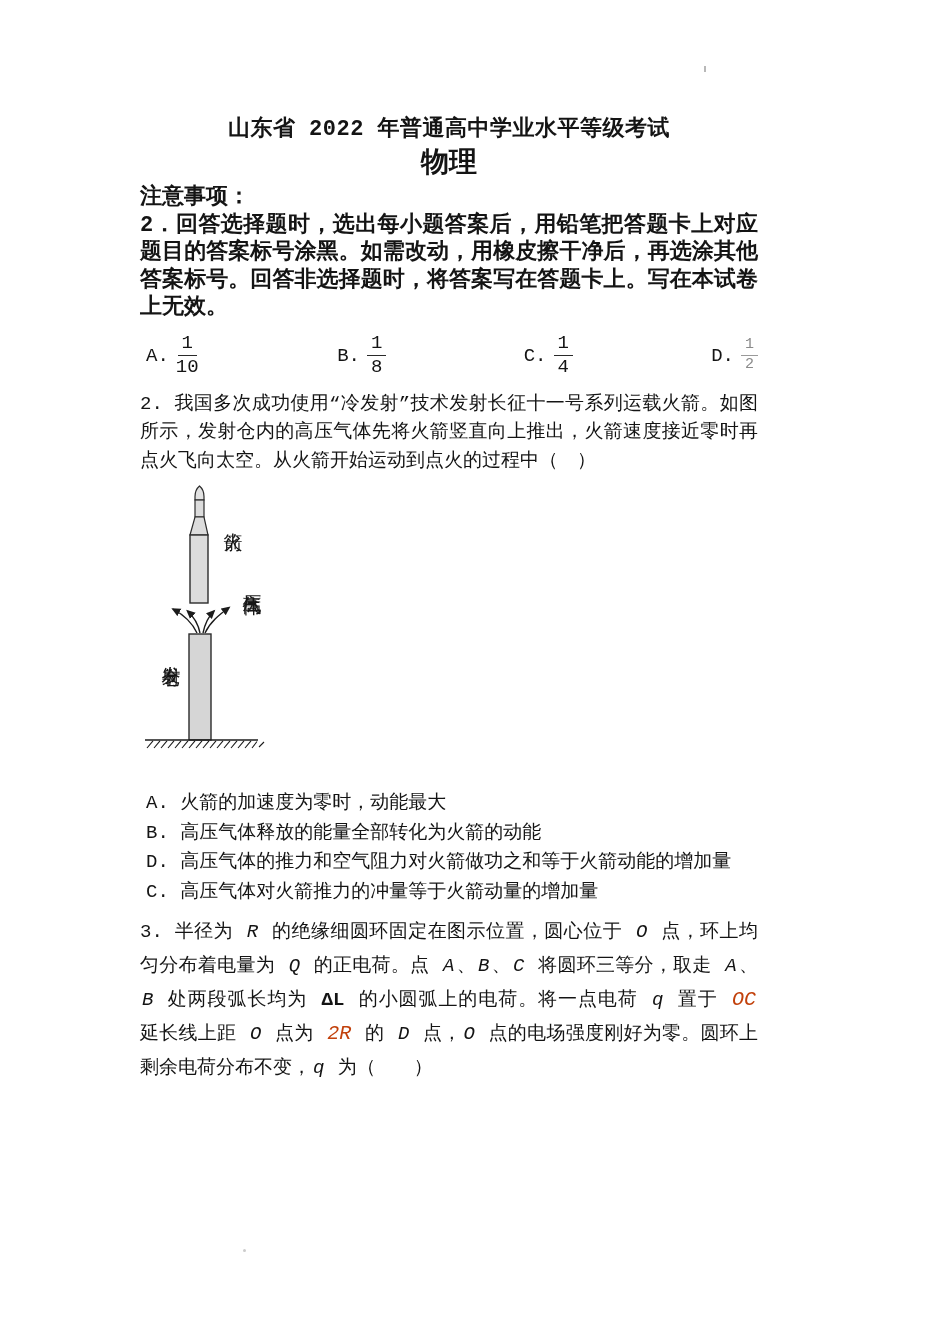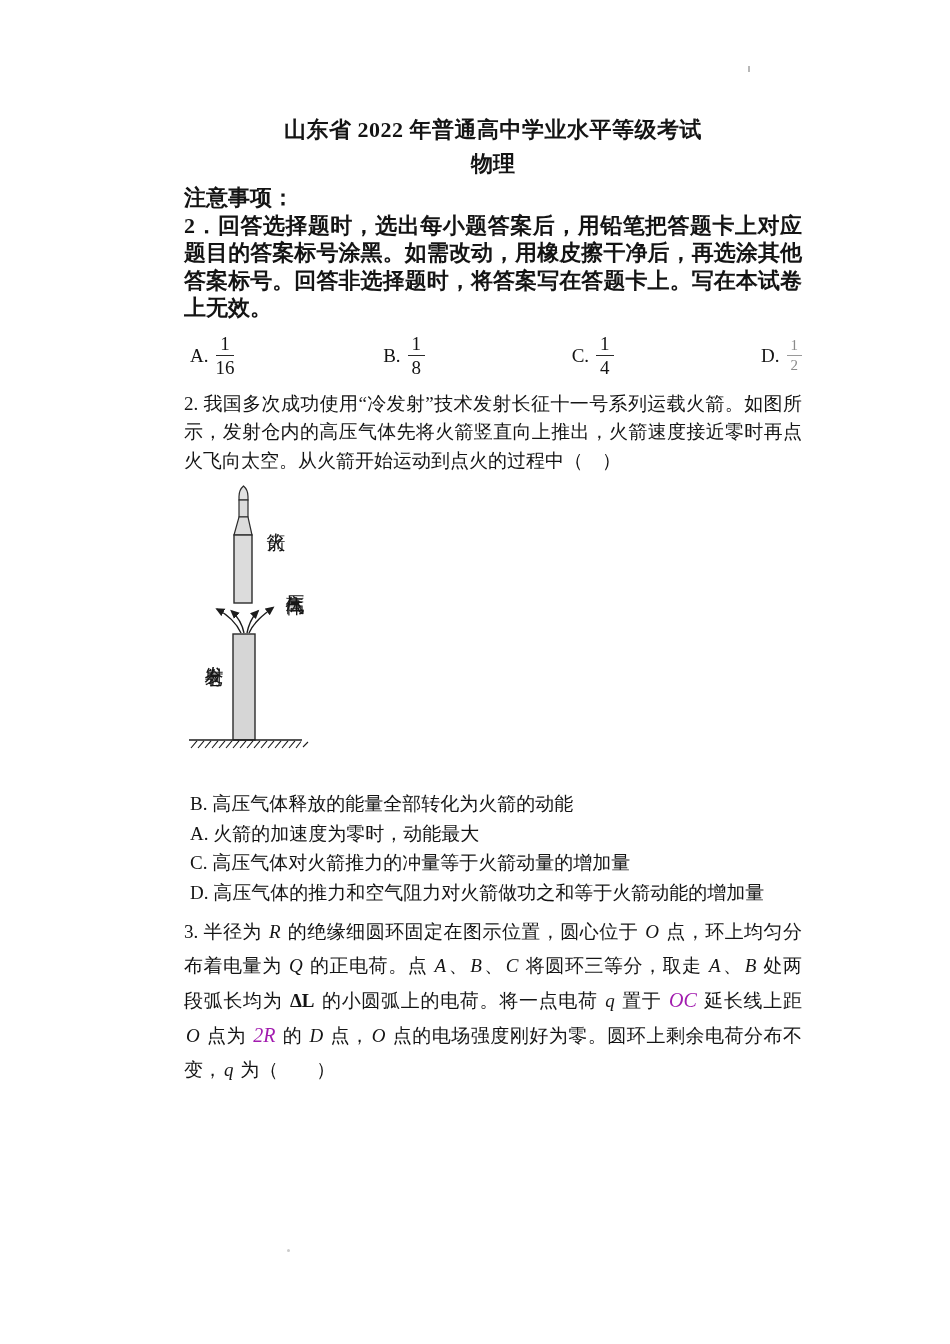--- a/index.html
+++ b/index.html
@@ -6,38 +6,37 @@
     margin: 0;
     padding: 0;
     background: #ffffff;
   }
   .page {
     position: relative;
     width: 898px;
     height: 1344px;
     background: #ffffff;
     color: #141414;
-    font-family: Liberation Serif, serif;
+    font-family: Liberation Mono, monospace;
     overflow: hidden;
-    margin-left: 44px;
   }
   .content {
     padding: 0 140px;
   }
   .exam-title {
     margin: 114px 0 0 0;
     font-size: 22px;
     font-weight: 700;
     line-height: 32px;
     text-align: center;
     letter-spacing: 0.5px;
   }
   .exam-subject {
     margin: 2px 0 4px 0;
-    font-size: 22px;
+    font-size: 28px;
     font-weight: 700;
     line-height: 32px;
     text-align: center;
   }
   .notice {
     margin: 0;
     font-size: 22px;
     font-weight: 700;
     line-height: 27.5px;
     text-align: justify;
@@ -57,21 +56,21 @@
     text-align: justify;
   }
   .qtext.tight { line-height: 28.5px; }
   .seg-n {}
   .seg-var {
     font-style: italic;
     padding: 0 2px;
   }
   .seg-fml {
     font-style: italic;
-    color: #a21caf;
+    color: #c2410c;
     font-size: 20px;
     padding: 0 2px;
   }
   .seg-dl {
     font-weight: 700;
     padding: 0 2px;
   }
   .seg-gamma {
     font-style: italic;
     color: #7a7a7a;
@@ -183,21 +182,21 @@
       <p class="notice">2．回答选择题时，选出每小题答案后，用铅笔把答题卡上对应题目的答案标号涂黑。如需改动，用橡皮擦干净后，再选涂其他答案标号。回答非选择题时，将答案写在答题卡上。写在本试卷上无效。</p>
     </div>
 
 
 
     <div class="opt-row">
       <span class="opt opt-a">
         <span class="opt-label">A.</span>
         <span class="frac">
           <span class="num">1</span>
-          <span class="den">16</span>
+          <span class="den">10</span>
         </span>
       </span>
       <span class="opt opt-b">
         <span class="opt-label">B.</span>
         <span class="frac">
           <span class="num">1</span>
           <span class="den">8</span>
         </span>
       </span>
       <span class="opt opt-c">
@@ -246,22 +245,22 @@
         <path d="M0 255 L113 255" stroke="#1c1c1c" stroke-width="1.6"></path>
 
         <path d="M2 263 L8 255.8 M9 263 L15 255.8 M16 263 L22 255.8 M23 263 L29 255.8 M30 263 L36 255.8 M37 263 L43 255.8 M44 263 L50 255.8 M51 263 L57 255.8 M58 263 L64 255.8 M65 263 L71 255.8 M72 263 L78 255.8 M79 263 L85 255.8 M86 263 L92 255.8 M93 263 L99 255.8 M100 263 L106 255.8 M107 263 L112 256.5 M114 262 L119 257" stroke="#1c1c1c" stroke-width="1.1"></path>
       </svg>
       <div class="fig-label rocket">火箭</div>
       <div class="fig-label gas">高压气体</div>
       <div class="fig-label silo">发射仓</div>
     </div>
 
     <div>
+      <p class="line-opt">A. 火箭的加速度为零时，动能最大</p>
       <p class="line-opt">B. 高压气体释放的能量全部转化为火箭的动能</p>
-      <p class="line-opt">A. 火箭的加速度为零时，动能最大</p>
+      <p class="line-opt">D. 高压气体的推力和空气阻力对火箭做功之和等于火箭动能的增加量</p>
       <p class="line-opt">C. 高压气体对火箭推力的冲量等于火箭动量的增加量</p>
-      <p class="line-opt">D. 高压气体的推力和空气阻力对火箭做功之和等于火箭动能的增加量</p>
     </div>
 
     <p class="qtext q3"><span class="seg-n">3. 半径为 </span><span class="seg-var">R</span><span class="seg-n"> 的绝缘细圆环固定在图示位置，圆心位于 </span><span class="seg-var">O</span><span class="seg-n"> 点，环上均匀分布着电量为 </span><span class="seg-var">Q</span><span class="seg-n"> 的正电荷。点 </span><span class="seg-var">A</span><span class="seg-n">、</span><span class="seg-var">B</span><span class="seg-n">、</span><span class="seg-var">C</span><span class="seg-n"> 将圆环三等分，取走 </span><span class="seg-var">A</span><span class="seg-n">、</span><span class="seg-var">B</span><span class="seg-n"> 处两段弧长均为 </span><span class="seg-dl">ΔL</span><span class="seg-n"> 的小圆弧上的电荷。将一点电荷 </span><span class="seg-var">q</span><span class="seg-n"> 置于 </span><span class="seg-fml">OC</span><span class="seg-n"> 延长线上距 </span><span class="seg-var">O</span><span class="seg-n"> 点为 </span><span class="seg-fml">2R</span><span class="seg-n"> 的 </span><span class="seg-var">D</span><span class="seg-n"> 点，</span><span class="seg-var">O</span><span class="seg-n"> 点的电场强度刚好为零。圆环上剩余电荷分布不变，</span><span class="seg-var">q</span><span class="seg-n"> 为（　　）</span></p>
 
   </div>
 </div>
 
 </body></html>

